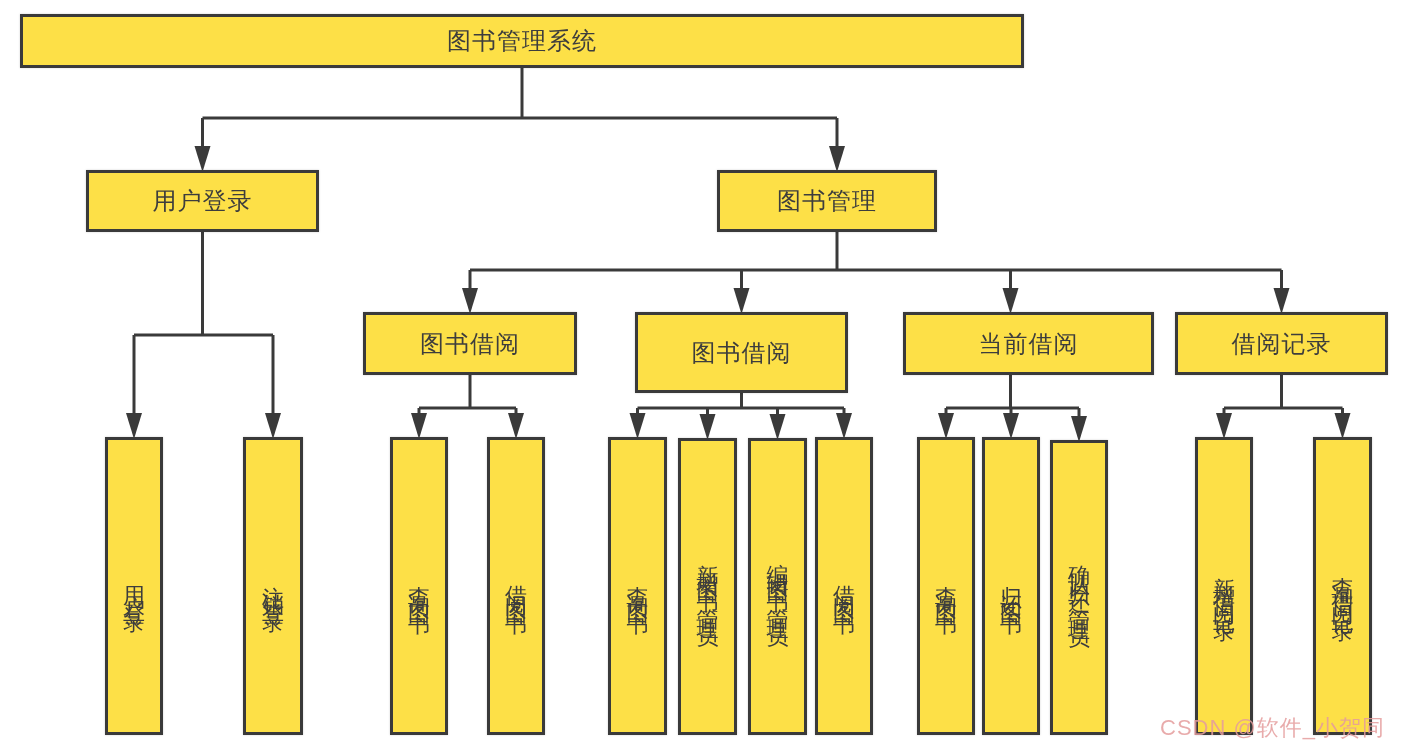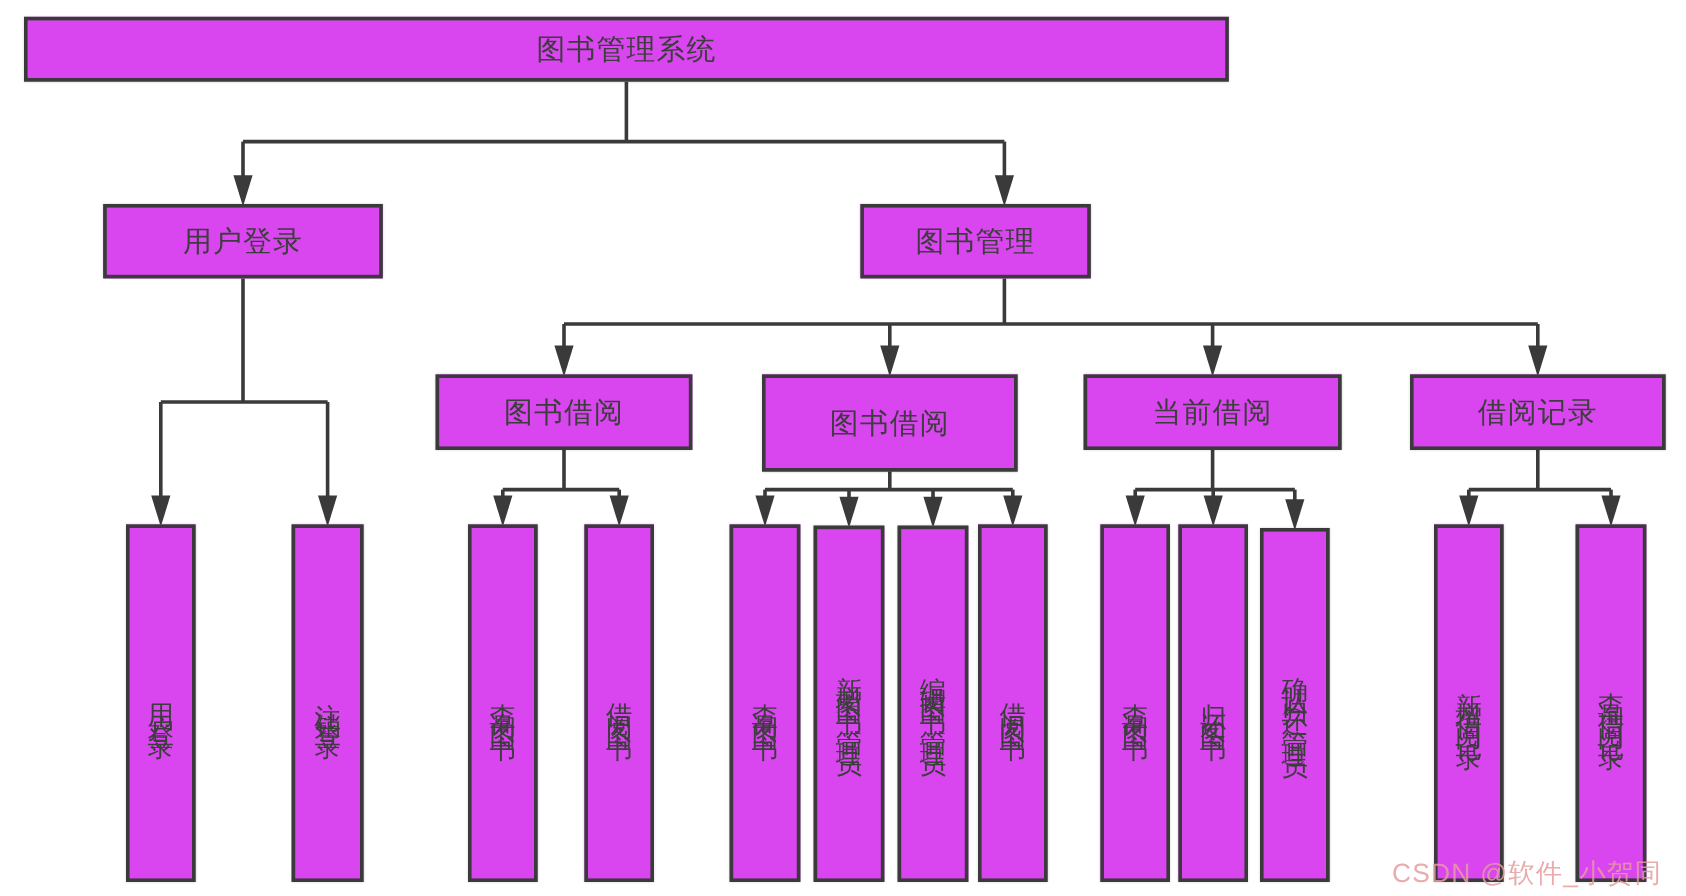--- a/index.html
+++ b/index.html
@@ -3,21 +3,21 @@
 <meta charset="utf-8">
 <style>
   html,body { margin:0; padding:0; background:#ffffff; }
   .canvas {
     position:relative; width:1405px; height:747px; background:#ffffff;
     font-family:"Liberation Sans","DejaVu Sans",sans-serif; overflow:hidden;
   }
   .connector-layer { position:absolute; left:0; top:0; width:1405px; height:747px; }
   .node {
     position:absolute; box-sizing:border-box;
-    border:3px solid #3a3a3a; background:#d946ef;
+    border:3px solid #3a3a3a; background:#fde047;
     display:flex; align-items:center; justify-content:center;
     color:#3d3d3d; font-size:24px; letter-spacing:1px;
     box-shadow:0 0 2px rgba(0,0,0,0.18);
     white-space:nowrap;
   }
   .node.vertical {
     writing-mode:vertical-rl; text-orientation:mixed;
     font-size:22px; letter-spacing:9px; white-space:normal;
   }
   .watermark {
@@ -80,24 +80,24 @@
       <line x1="1281.5" y1="375" x2="1281.5" y2="408" stroke="#3a3a3a" stroke-width="3"></line>
       <line x1="1224" y1="408" x2="1342.5" y2="408" stroke="#3a3a3a" stroke-width="3"></line>
       <line x1="1224" y1="408" x2="1224" y2="431" stroke="#3a3a3a" stroke-width="3"></line>
       <polygon points="1224,439 1216,413 1232,413" fill="#3a3a3a"></polygon>
       <line x1="1342.5" y1="408" x2="1342.5" y2="431" stroke="#3a3a3a" stroke-width="3"></line>
       <polygon points="1342.5,439 1334.5,413 1350.5,413" fill="#3a3a3a"></polygon>
     </svg>
   <div id="nodes-layer">
       <div class="node" style="left: 20px; top: 14px; width: 1004px; height: 54px; border-color: rgb(58, 58, 58);">图书管理系统</div>
       <div class="node" style="left: 86px; top: 170px; width: 233px; height: 62px; border-color: rgb(58, 58, 58);">用户登录</div>
-      <div class="node" style="left: 717px; top: 170px; width: 192px; height: 62px; border-color: rgb(58, 58, 58);">图书管理</div>
+      <div class="node" style="left: 717px; top: 170px; width: 220px; height: 62px; border-color: rgb(58, 58, 58);">图书管理</div>
       <div class="node" style="left: 363px; top: 312px; width: 214px; height: 63px; border-color: rgb(58, 58, 58);">图书借阅</div>
       <div class="node" style="left: 635px; top: 312px; width: 213px; height: 81px; border-color: rgb(58, 58, 58);">图书借阅</div>
-      <div class="node" style="left: 903px; top: 312px; width: 215px; height: 63px; border-color: rgb(58, 58, 58);">当前借阅</div>
+      <div class="node" style="left: 903px; top: 312px; width: 251px; height: 63px; border-color: rgb(58, 58, 58);">当前借阅</div>
       <div class="node" style="left: 1175px; top: 312px; width: 213px; height: 63px; border-color: rgb(58, 58, 58);">借阅记录</div>
       <div class="node vertical" style="left: 105px; top: 437px; width: 58px; height: 298px; border-color: rgb(58, 58, 58);">用户登录</div>
       <div class="node vertical" style="left: 243px; top: 437px; width: 60px; height: 298px; border-color: rgb(58, 58, 58);">注销登录</div>
       <div class="node vertical" style="left: 390px; top: 437px; width: 58px; height: 298px; border-color: rgb(58, 58, 58);">查询图书</div>
       <div class="node vertical" style="left: 487px; top: 437px; width: 58px; height: 298px; border-color: rgb(58, 58, 58);">借阅图书</div>
       <div class="node vertical" style="left: 608px; top: 437px; width: 59px; height: 298px; border-color: rgb(58, 58, 58);">查询图书</div>
       <div class="node vertical" style="left: 678px; top: 438px; width: 59px; height: 297px; border-color: rgb(58, 58, 58);">新增图书（管理员）</div>
       <div class="node vertical" style="left: 748px; top: 438px; width: 59px; height: 297px; border-color: rgb(58, 58, 58);">编辑图书（管理员）</div>
       <div class="node vertical" style="left: 815px; top: 437px; width: 58px; height: 298px; border-color: rgb(58, 58, 58);">借阅图书</div>
       <div class="node vertical" style="left: 917px; top: 437px; width: 58px; height: 298px; border-color: rgb(58, 58, 58);">查询图书</div>

